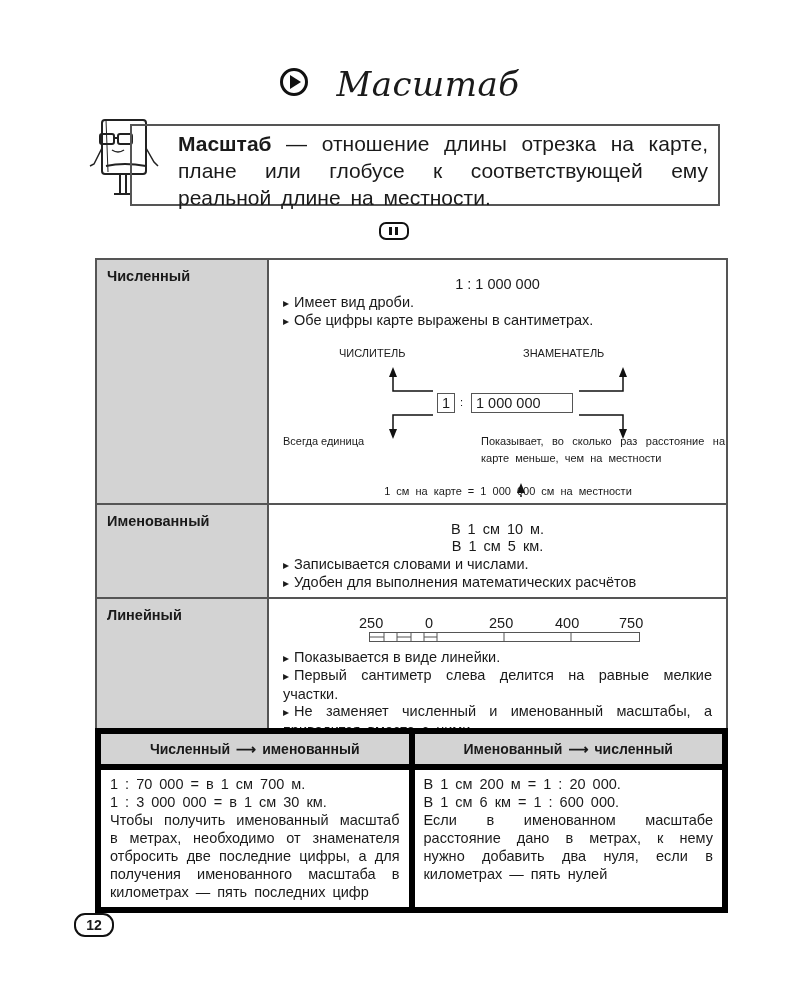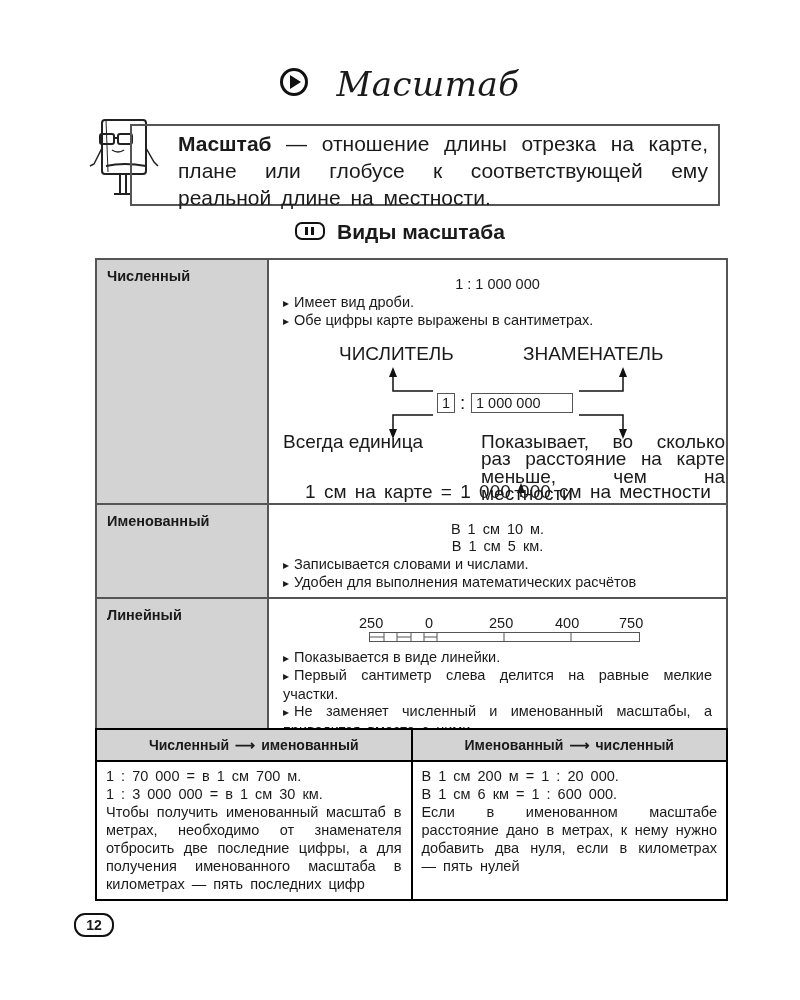--- a/index.html
+++ b/index.html
@@ -48,30 +48,30 @@
     left: 95px; top: 258px; width: 633px; border-collapse: collapse; table-layout: fixed;
     font-size: 14.5px;
   }
   .types td { border: 2px solid #555; vertical-align: top; }
   .types td.k { width: 150px; background: #d3d3d3; font-weight: bold; padding: 8px 10px; font-size: 14.5px; }
   .types td.v { padding: 16px 14px 4px 14px; line-height: 17.5px; }
   .center { text-align: center; }
   .bullet::before { content: "\25B8"; font-size: 12px; margin-right: 5px; }
   .just { text-align: justify; word-spacing: 3px; }
   .diagram { position: relative; height: 168px; }
-  .diagram .lbl { position: absolute; font-size: 19px; }
+  .diagram .lbl { position: absolute; font-size: 11px; }
   .diagram svg { position: absolute; left: 0; top: 0; }
   .boxnum { position: absolute; border: 1.5px solid #555; padding: 1px 4px; font-size: 14.5px; line-height: 16px; }
   .ruler { position: relative; height: 34px; }
   .ruler .t { position: absolute; top: 0; font-size: 14.5px; }
   
   .conv {
     left: 95px; top: 728px; width: 633px; border-collapse: collapse; table-layout: fixed; font-size: 14.5px;
   }
-  .conv th, .conv td { border: 2px solid #000000; }
+  .conv th, .conv td { border: 6px solid #000000; }
   .conv th { background: #d3d3d3; font-weight: bold; height: 28px; font-size: 14px; text-align: center; }
   .conv td { vertical-align: top; padding: 5px 9px 6px 9px; line-height: 18px; }
   .arrow { display: inline-block; margin: 0 6px; font-weight: bold; }
   
   .pagenum { left: 70px; top: 913px; width: 42px; height: 22px; }
   .pagenum .bub {
     position: absolute; left: 4px; top: 0; width: 36px; height: 20px; border: 2px solid #111; border-radius: 11px;
     font-weight: bold; font-size: 14px; text-align: center; line-height: 20px;
   }
 </style>
@@ -96,21 +96,21 @@
   <line x1="38" y1="60" x2="38" y2="80" stroke="#222" stroke-width="2"></line>
   <line x1="26" y1="80" x2="44" y2="80" stroke="#222" stroke-width="2"></line>
 </svg>
 
 <div class="abs def-box"></div>
 <div class="abs def-text">
   <b>Масштаб</b><span> — </span><span>отношение длины отрезка на карте, плане или глобусе к соответствую­щей ему реальной длине на местности.</span>
 </div>
 
 <div class="abs subtitle">
-  <span class="icon2"></span><span>Виды масштаба</span>
+  <span class="icon2"></span>
 </div>
 
 <table class="abs types">
   <tbody>
       <tr>
     <td class="k">Численный</td>
     <td class="v">
       <div class="center">1 : 1 000 000</div>
       <div class="bullet">Имеет вид дроби.</div>
       <div class="bullet">Обе цифры карте выражены в сантиметрах.</div>

